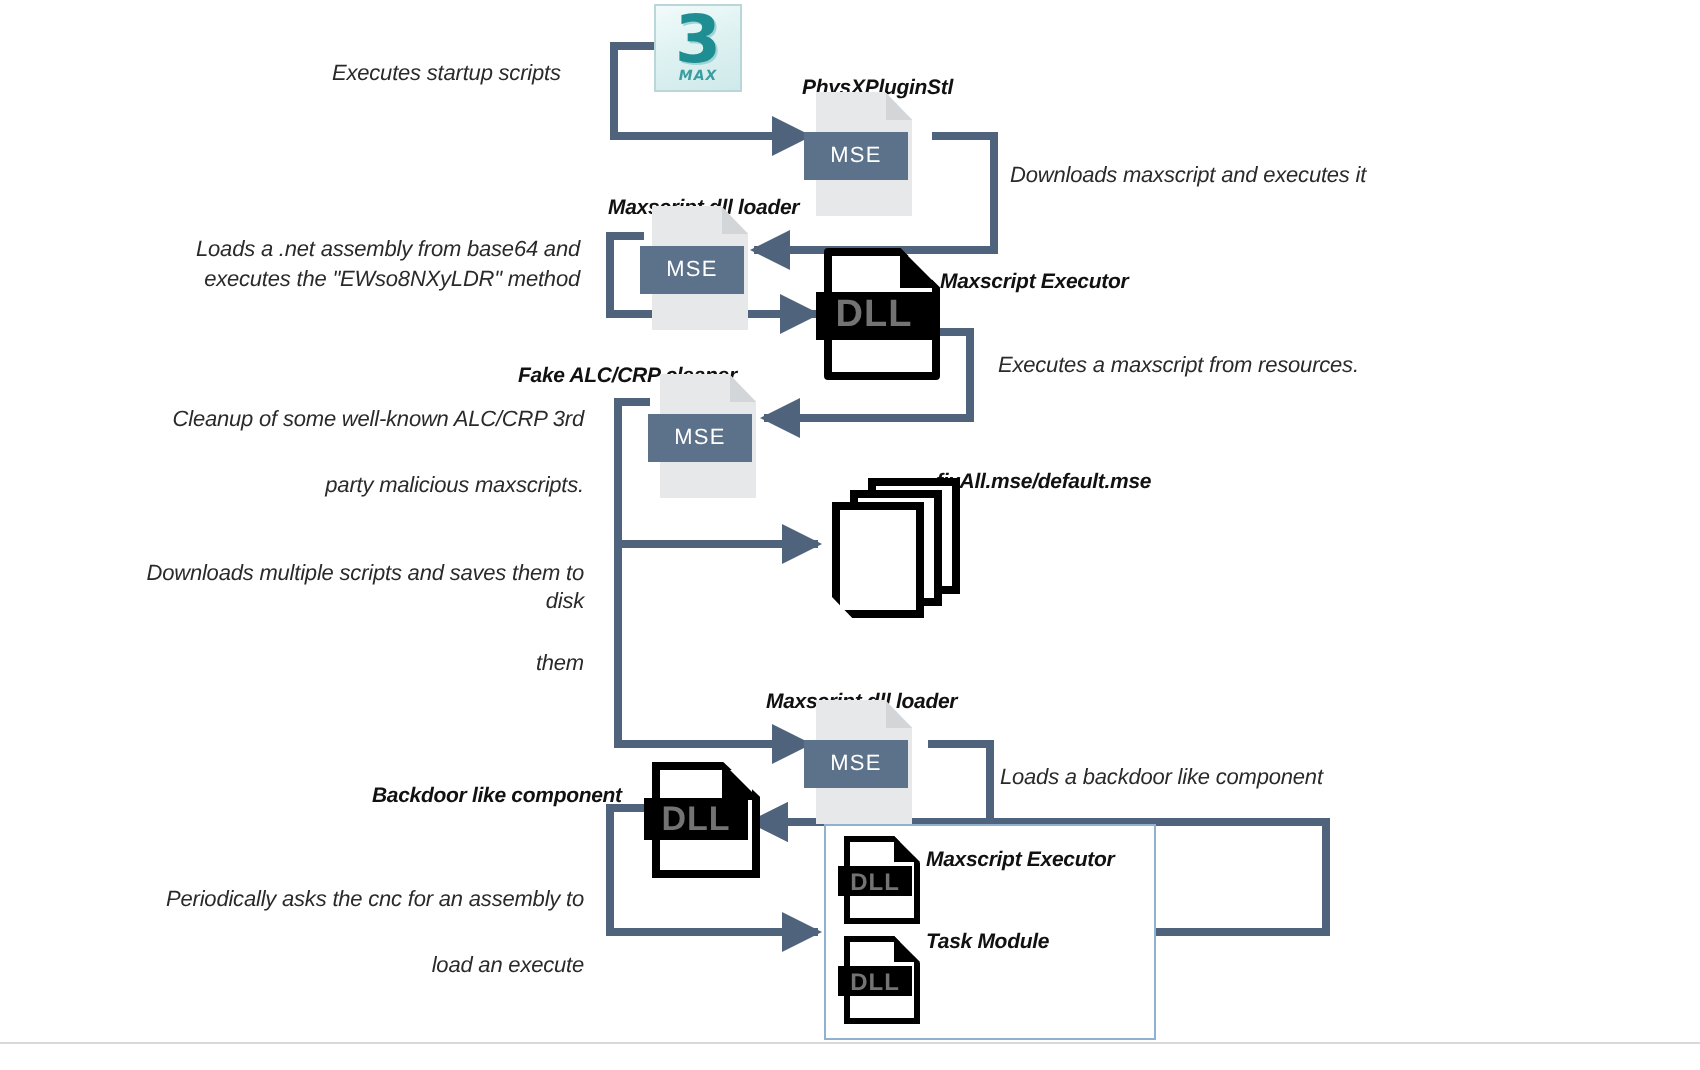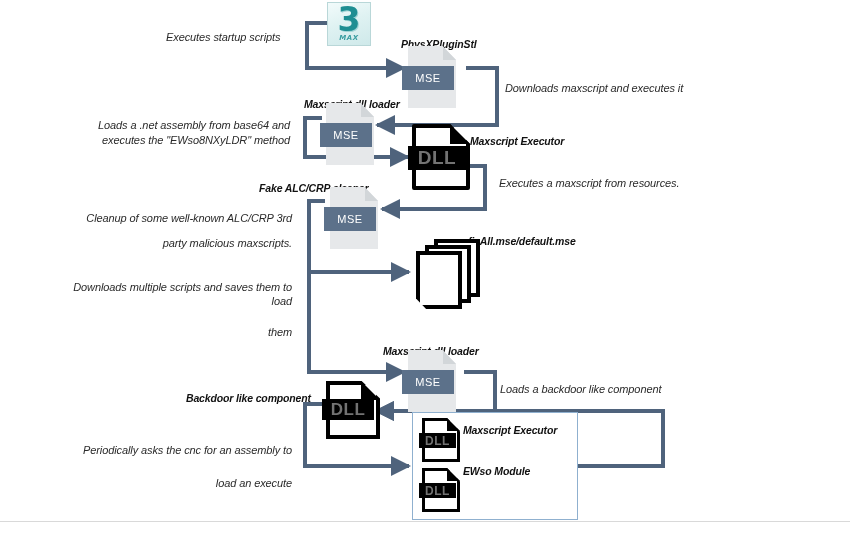--- a/index.html
+++ b/index.html
@@ -275,46 +275,46 @@
   <div class="node" style="left:419px; top:418px;">
     <div class="dll-icon" style="width:44px; height:44px;">
       <div class="page" style="left:3px; top:0; width:38px; height:44px; border-width:3px;
            clip-path: polygon(0 0, 66% 0, 100% 30%, 100% 100%, 0 100%);"></div>
       <div class="corner" style="left:28px; top:0; width:13px; height:13px;
            clip-path: polygon(0 0, 100% 100%, 0 100%);"></div>
       <div class="tag" style="left:0px; top:15px; width:37px; height:15px; font-size:12px;">DLL</div>
     </div>
   </div>
 
-  <div class="caption" style="left:463px; top:465px;">EWso Module</div>
+  <div class="caption" style="left:463px; top:465px;">Task Module</div>
   <div class="node" style="left:419px; top:468px;">
     <div class="dll-icon" style="width:44px; height:44px;">
       <div class="page" style="left:3px; top:0; width:38px; height:44px; border-width:3px;
            clip-path: polygon(0 0, 66% 0, 100% 30%, 100% 100%, 0 100%);"></div>
       <div class="corner" style="left:28px; top:0; width:13px; height:13px;
            clip-path: polygon(0 0, 100% 100%, 0 100%);"></div>
       <div class="tag" style="left:0px; top:15px; width:37px; height:15px; font-size:12px;">DLL</div>
     </div>
   </div>
 
   <div class="note left-align" style="left:166px; top:30px;">Executes startup scripts</div>
 
   <div class="note left-align" style="left:505px; top:81px;">Downloads maxscript and executes it</div>
 
   <div class="note right-align" style="left:30px; top:118px; width:260px;">Loads a .net assembly from base64 and</div>
   <div class="note right-align" style="left:30px; top:133px; width:260px;">executes the "EWso8NXyLDR" method</div>
 
   <div class="note left-align" style="left:499px; top:176px;">Executes a maxscript from resources.</div>
 
-  <div class="note right-align" style="left:30px; top:211px; width:262px;">Cleanup of some well-known ALC/CRP 3rd</div>
+  <div class="note right-align" style="left:30px; top:203px; width:262px;">Cleanup of some well-known ALC/CRP 3rd</div>
   <div class="note right-align" style="left:30px; top:236px; width:262px;">party malicious maxscripts.</div>
 
 
   <div class="note right-align" style="left:30px; top:280px; width:262px;">Downloads multiple scripts and saves them to</div>
-  <div class="note right-align" style="left:30px; top:294px; width:262px;">load</div>
+  <div class="note right-align" style="left:30px; top:294px; width:262px;">disk</div>
 
   <div class="note right-align" style="left:30px; top:325px; width:262px;">them</div>
 
   <div class="note left-align" style="left:500px; top:382px;">Loads a backdoor like component</div>
 
   <div class="note right-align" style="left:30px; top:443px; width:262px;">Periodically asks the cnc for an assembly to</div>
   <div class="note right-align" style="left:30px; top:476px; width:262px;">load an execute</div>
 
   <div class="baseline" style="left:0px; top:521px; width:850px;"></div>
 

